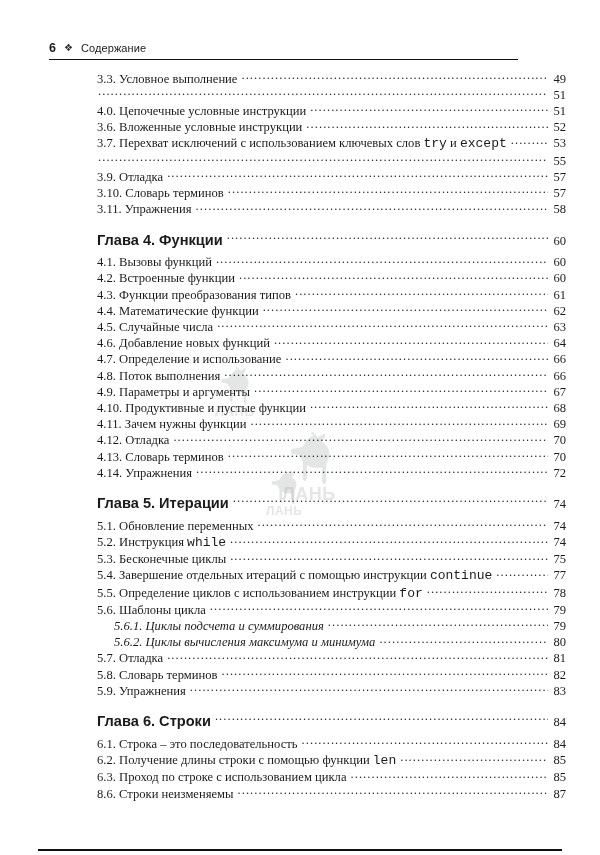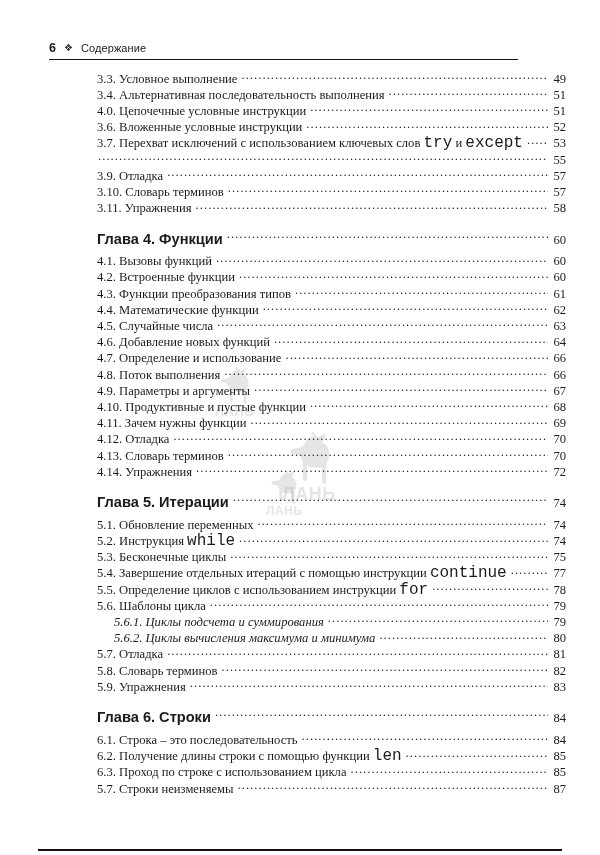--- a/index.html
+++ b/index.html
@@ -148,21 +148,21 @@
     padding-left: 17px;
     font-style: italic;
   }
 
   
   .gap-before-chapter { height: 13px; }
   .gap-after-chapter  { height: 3px; }
 
   code, .mono {
     font-family: "Liberation Mono", "DejaVu Sans Mono", monospace;
-    font-size: 16px;
+    font-size: 13px;
   }
 </style>
 </head>
 <body>
 
 <div class="page">
 
   <div class="runhead">
     <span class="folio">6</span>
     <span class="ornament">❖</span>
@@ -203,21 +203,20 @@
       </div>
     </div>
 
   <div class="toc" id="toc-root">
       <div class="row">
         <span class="label">3.3. Условное выполнение</span>
         <span class="leader"></span>
         <span class="pageno">49</span>
       </div>
       <div class="row">
-        <span class="label">3.4. Альтернативная последовательность выполнения</span>
         <span class="leader"></span>
         <span class="pageno">51</span>
       </div>
       <div class="row">
         <span class="label">4.0. Цепочечные условные инструкции</span>
         <span class="leader"></span>
         <span class="pageno">51</span>
       </div>
       <div class="row">
         <span class="label">3.6. Вложенные условные инструкции</span>
@@ -403,20 +402,20 @@
         <span class="label">6.2. Получение длины строки с помощью функции <code class="mono">len</code></span>
         <span class="leader"></span>
         <span class="pageno">85</span>
       </div>
       <div class="row">
         <span class="label">6.3. Проход по строке с использованием цикла</span>
         <span class="leader"></span>
         <span class="pageno">85</span>
       </div>
       <div class="row">
-        <span class="label">5.7. Строки неизменяемы</span>
+        <span class="label">8.6. Строки неизменяемы</span>
         <span class="leader"></span>
         <span class="pageno">87</span>
       </div>
     </div>
 
   <div class="rule-bottom"></div>
 </div>
 
 </body></html>

